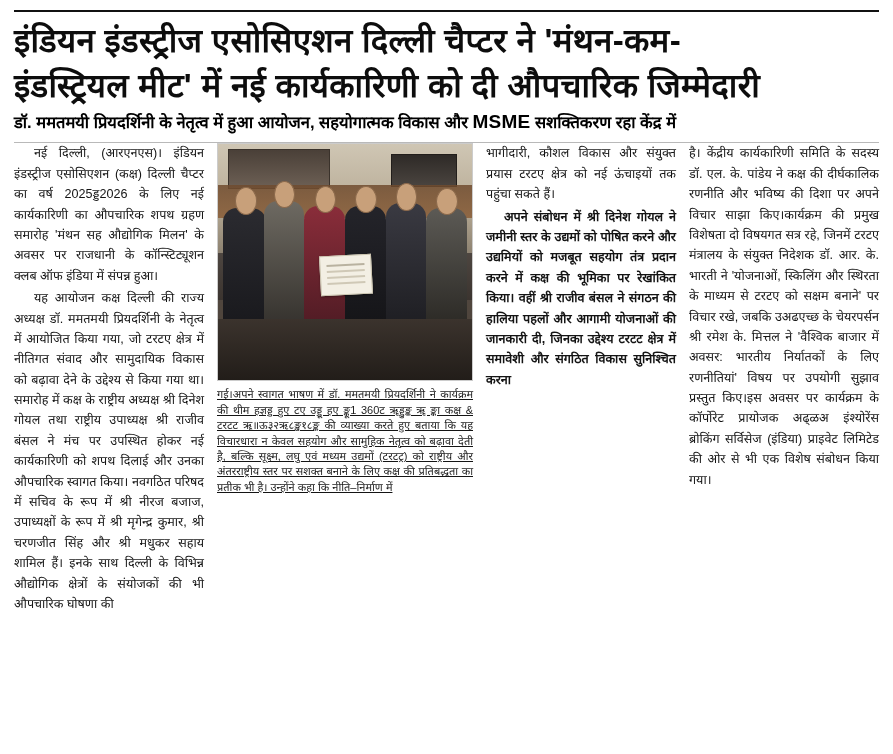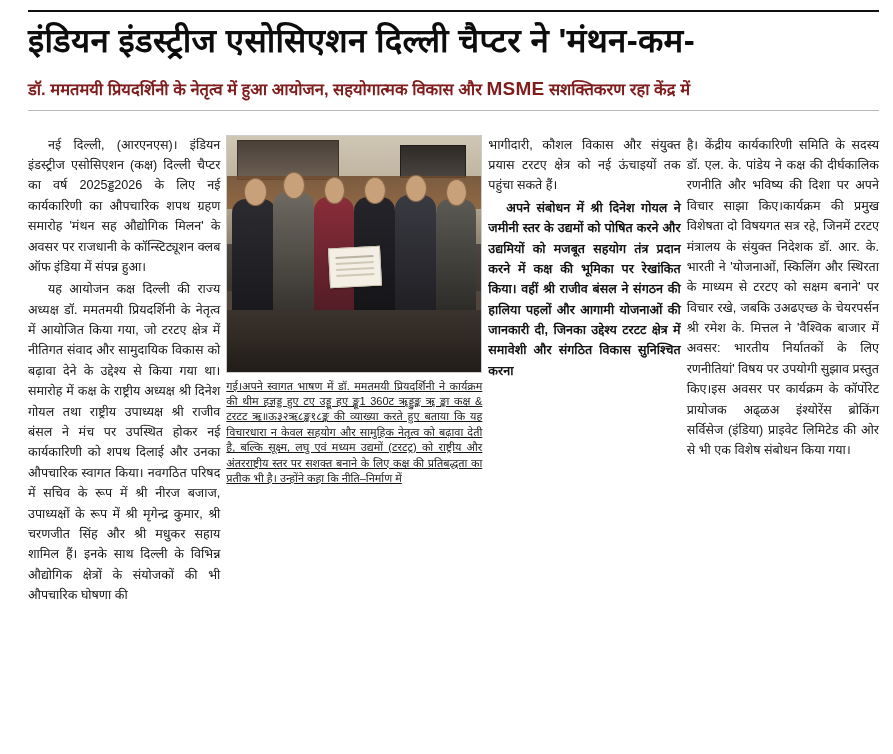--- a/index.html
+++ b/index.html
@@ -13,62 +13,61 @@
     height: 754px;
     font-family: "Liberation Sans", sans-serif;
     color: #111;
     overflow: hidden;
   }
   .page {
     position: relative;
     width: 893px;
     height: 754px;
     background: #ffffff;
-    padding: 10px 14px 6px 28px;
+    padding: 10px 14px 6px 14px;
   }
 
   
   .headline {
     border-top: 2px solid #111;
     padding-top: 6px;
   }
   .headline-line {
     font-family: "Liberation Sans", sans-serif;
     font-weight: bold;
     font-size: 33px;
     line-height: 1.42;
     letter-spacing: 0.3px;
     color: #0d0d0d;
     white-space: nowrap;
   }
   .headline-line.l2 { margin-top: -2px; }
 
   .subhead {
-    margin-top: 12px;
     font-weight: bold;
     font-size: 16.5px;
     line-height: 1.3;
-    color: #7f1d1d;
+    color: #000000;
     white-space: nowrap;
   }
   .subhead .msme {
     font-size: 19px;
     letter-spacing: 0.2px;
   }
 
   .rule {
     margin-top: 8px;
     border-bottom: 1px solid #b9b9b9;
   }
 
   
   .body-area {
-    margin-top: 24px;
+    margin-top: 0;
     display: flex;
-    gap: 6px;
+    gap: 13px;
     height: 492px;
   }
   .col {
     width: 199px;
     font-size: 12.6px;
     line-height: 1.62;
     text-align: justify;
     text-justify: inter-word;
     color: #141414;
     position: relative;
@@ -169,20 +168,21 @@
 
   .footer-space { height: 4px; }
 </style>
 </head>
 <body>
 
 <div class="page">
 
   <div class="headline">
     <div class="headline-line l1">इंडियन इंडस्ट्रीज एसोसिएशन दिल्ली चैप्टर ने 'मंथन-कम-</div>
+    <div class="headline-line l2">इंडस्ट्रियल मीट' में नई कार्यकारिणी को दी औपचारिक जिम्मेदारी</div>
   </div>
 
   <div class="subhead">
     <span>डॉ. ममतमयी प्रियदर्शिनी के नेतृत्व में हुआ आयोजन, सहयोगात्मक विकास और </span><span class="msme">MSME</span><span> सशक्तिकरण रहा केंद्र में</span>
   </div>
 
   <div class="rule"></div>
 
   <div class="body-area">
 

